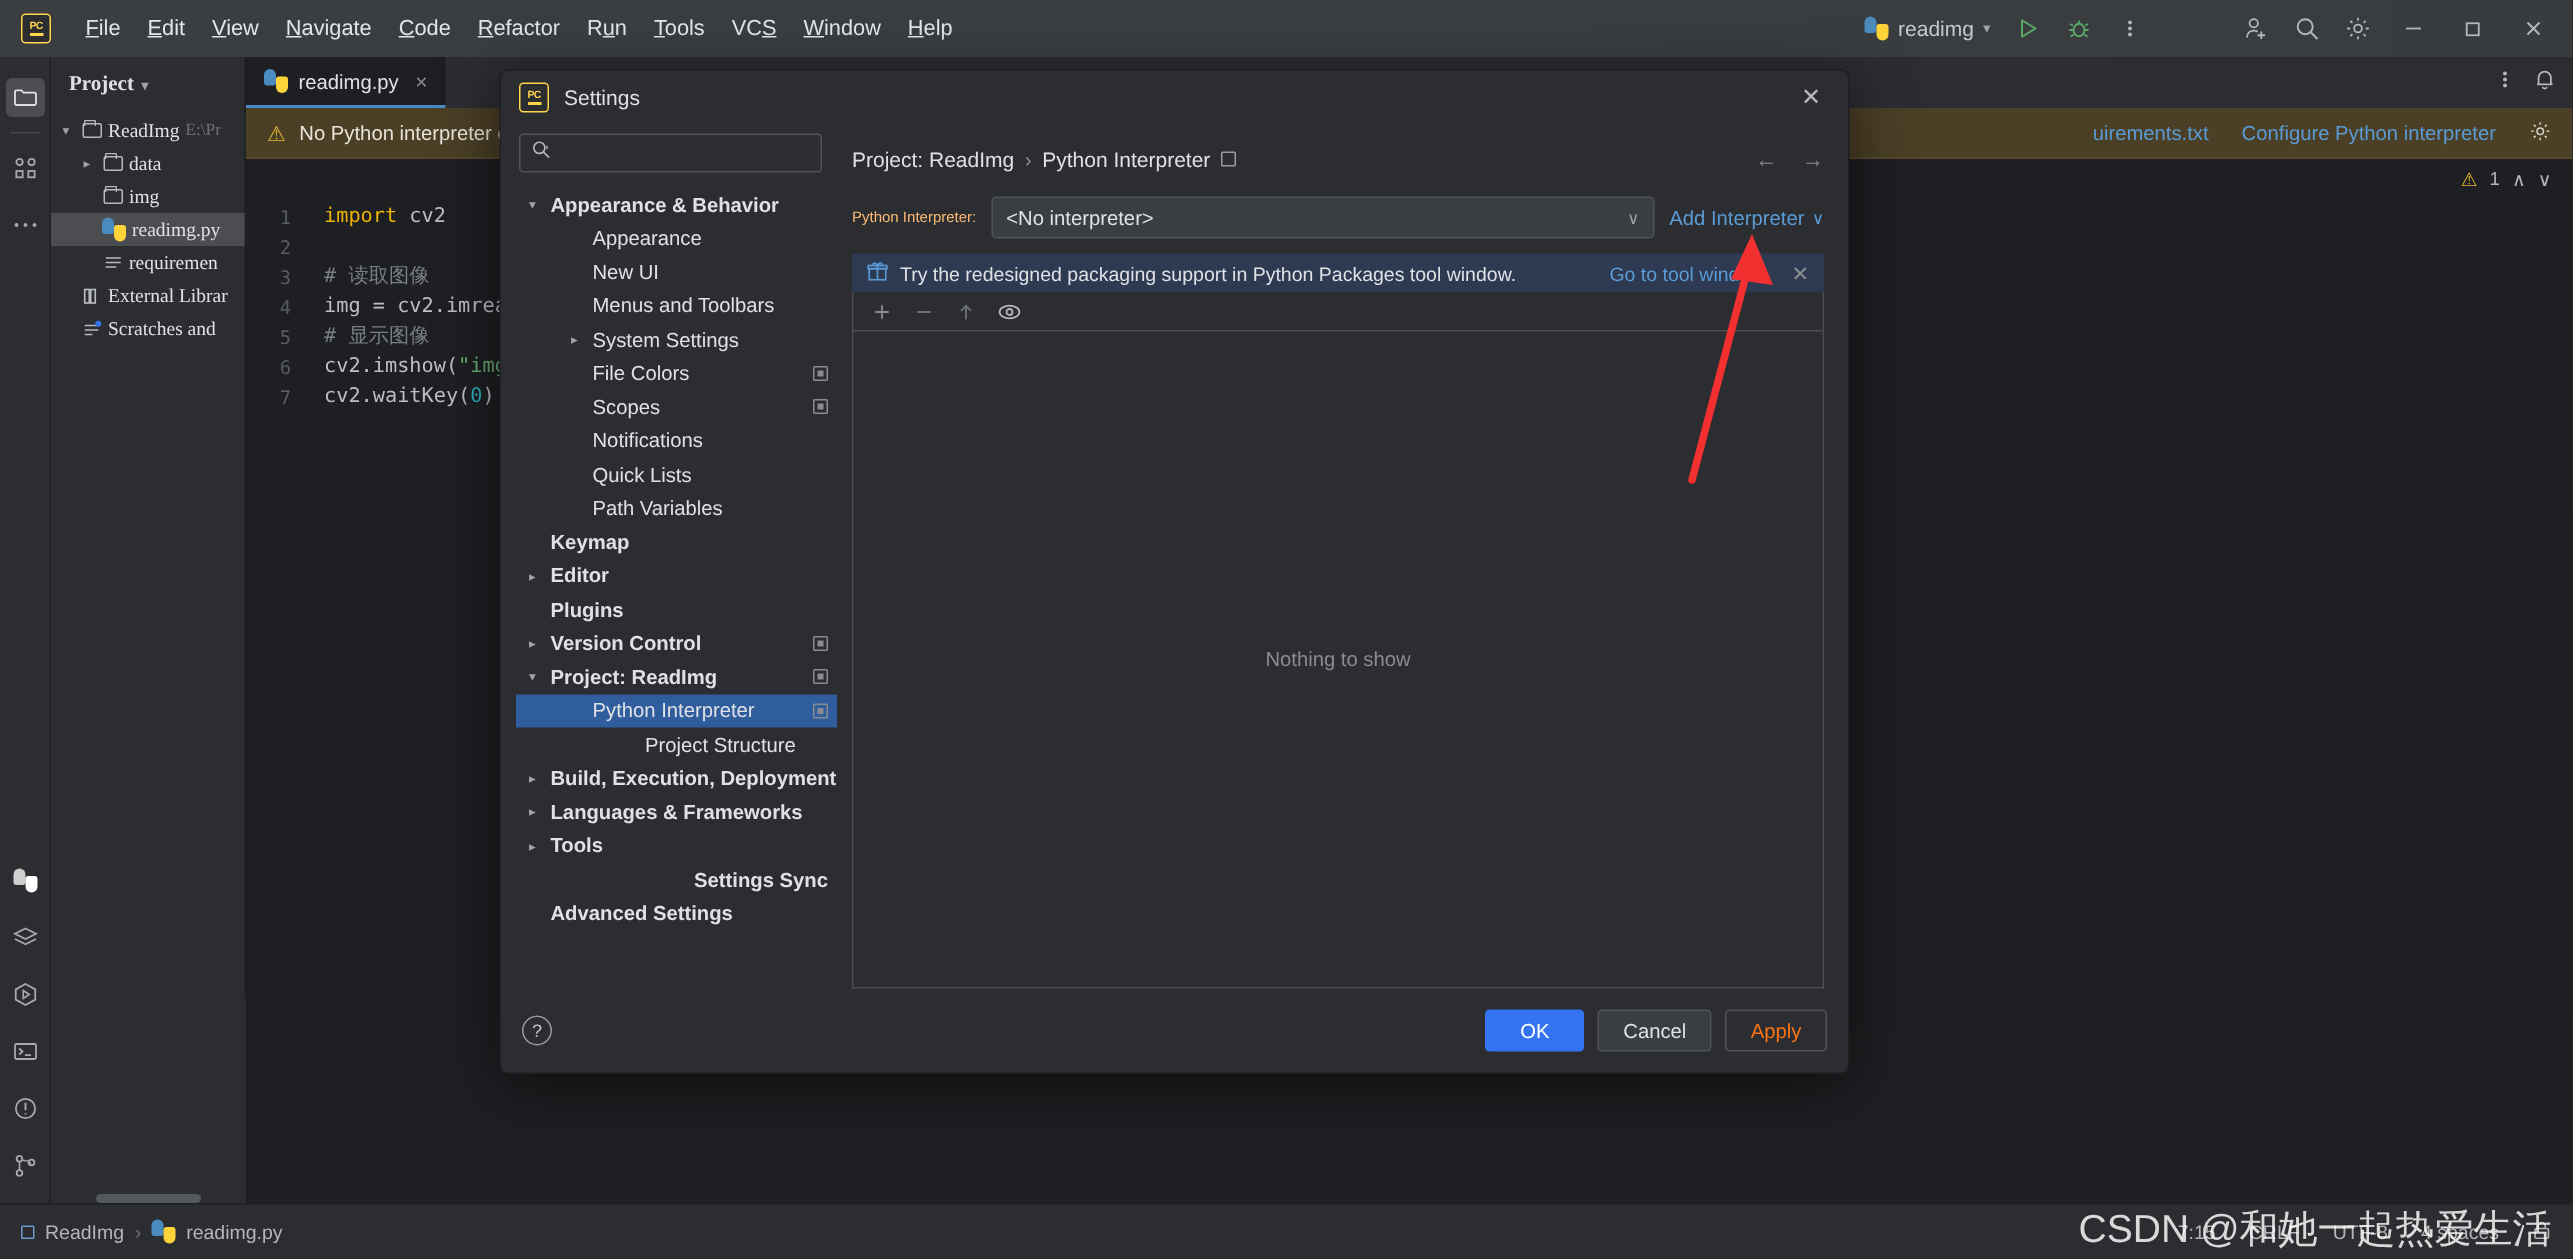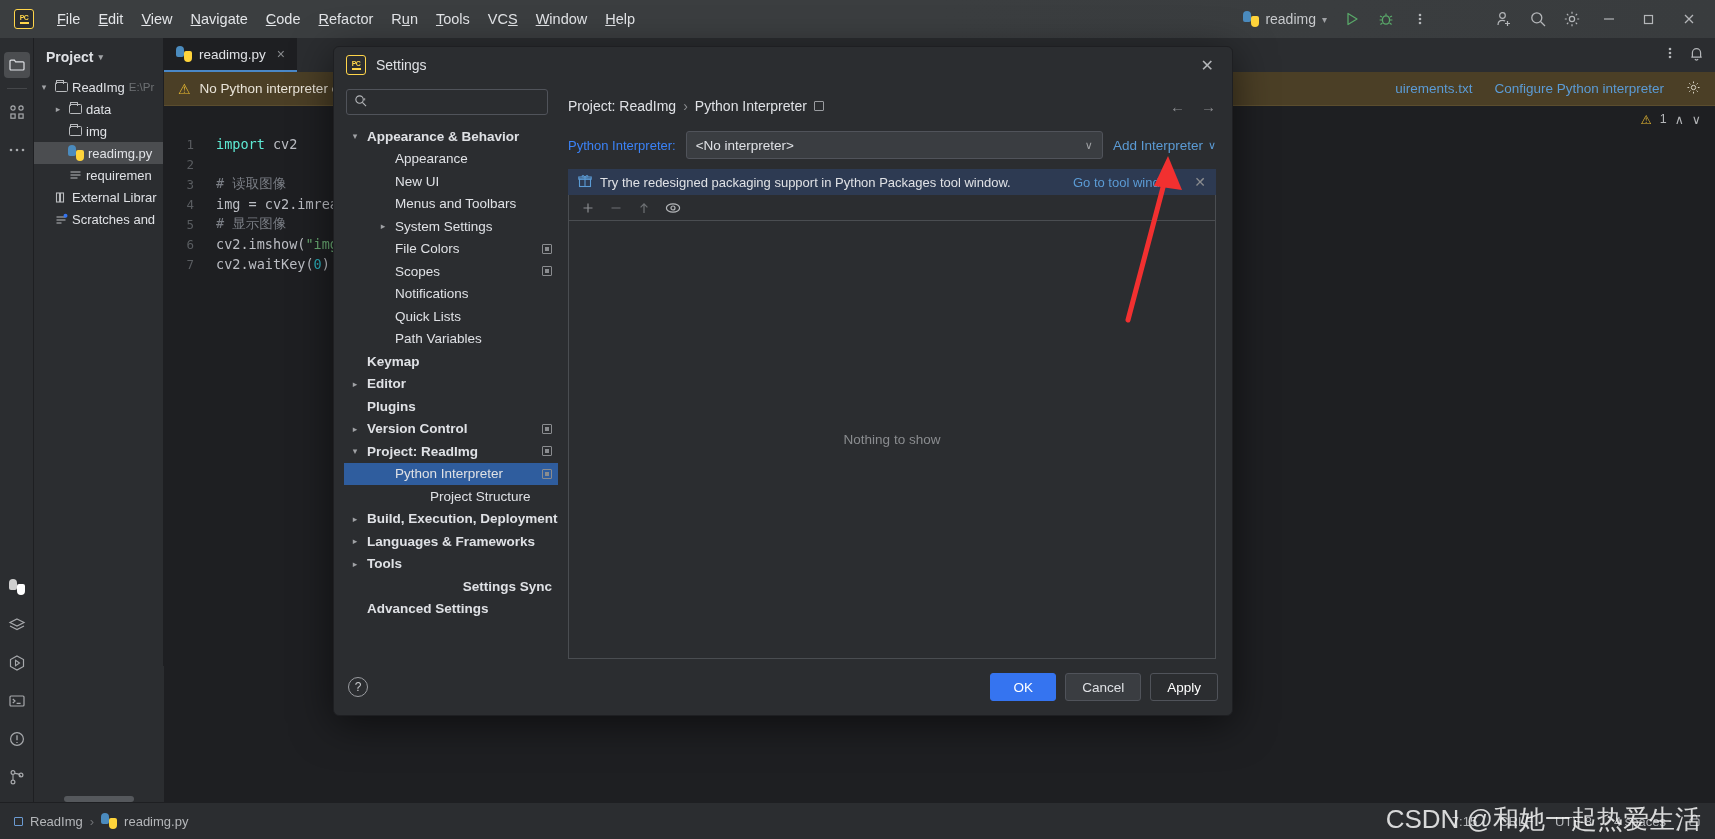--- a/index.html
+++ b/index.html
@@ -54,21 +54,21 @@
     display:flex; flex-direction:column; align-items:center; padding-top:8px;
   }
   .rail-icon { width:26px;height:26px;margin:6px 0;display:flex;align-items:center;justify-content:center;color:#a7a9ac;border-radius:4px;}
   .rail-icon.active { background:#4b4d50; color:#dfe1e5; }
   .rail-sep { width:20px;height:1px;background:#45474a;margin:4px 0;}
   .rail-bottom { margin-top:auto; padding-bottom:6px; display:flex;flex-direction:column;align-items:center;}
 
   
   .projpanel {
     position:absolute; left:34px; top:38px; width:130px; height:628px;
-    background:#2b2d30; border-right:1px solid #1e1f22;
+    background:#2b2d30; border-right:1px solid #1e1f22;font-family:Liberation Serif, serif;
   }
   .proj-head { display:flex; align-items:center; gap:5px; padding:11px 0 11px 12px; font-size:14px; font-weight:bold; color:#dfe1e5;}
   .tree { font-size:13px; color:#dfe1e5; }
   .tree-row { display:flex; align-items:center; height:22px; white-space:nowrap; padding-left:4px; gap:4px;}
   .tree-row.sel { background:#4b4d50; }
   .chev { width:12px; display:inline-flex; justify-content:center; color:#a0a2a5; font-size:9px; }
   .ficon { width:14px;height:14px;display:inline-flex;align-items:center;justify-content:center;}
   .folder { width:13px;height:10px;border:1.3px solid #b9bbbe;border-radius:1.5px; position:relative;}
   .folder::before{content:"";position:absolute;left:0;top:-3px;width:6px;height:3px;border:1.3px solid #b9bbbe;border-bottom:none;border-radius:1px 1px 0 0;}
   .dim { color:#6e7174; font-size:11.5px; }
@@ -88,21 +88,21 @@
   .warn-link { color:#5b9bd5; cursor:pointer; }
   .warn-tri { color:#e8b931; font-size:14px; }
 
   .inspect-row { height:26px; display:flex; align-items:center; justify-content:flex-end; gap:8px; padding-right:14px;
                  font-size:12.5px; color:#b4b6b9; background:#1e1f22;}
 
   .code { position:relative; background:#1e1f22; padding-top:2px; font-family:"DejaVu Sans Mono", monospace; font-size:13.5px; }
   .cline { display:flex; height:20px; align-items:center; }
   .gutter { width:42px; text-align:right; padding-right:12px; color:#595c60; font-size:12.5px; flex:none;}
   .ctext { padding-left:10px; white-space:pre; }
-  .k { color:#5eead4; }
+  .k { color:#eab308; }
   .s { color:#6aab73; }
   .c { color:#7a7e85; }
   .n { color:#2aacb8; }
   .d { color:#bcbec4; }
 
   
   .dialog {
     position:absolute; left:333px; top:46px; width:900px; height:670px;
     background:#2b2d30; border:1px solid #1e1f22; border-radius:6px;
     box-shadow: 0 8px 40px rgba(0,0,0,0.55);
@@ -127,21 +127,21 @@
   .srow.bold .lbl { font-weight:bold; }
   .srow .sq { margin-left:auto; width:10px;height:10px;border:1px solid #8a8c8f; border-radius:1px; position:relative;}
   .srow .sq::after{content:"";position:absolute;left:2px;top:2px;right:2px;bottom:2px;background:#8a8c8f;}
   .sarrow { width:14px; display:inline-flex; justify-content:center; color:#a0a2a5; font-size:9px; flex:none;}
 
   .dlg-right { flex:1; display:flex; flex-direction:column; padding:8px 16px 0 10px; min-width:0; }
   .crumb { display:flex; align-items:center; gap:7px; font-size:14px; color:#dfe1e5; height:30px; }
   .crumb .sep { color:#8a8c8f; }
   .crumb-nav { margin-left:auto; display:flex; gap:16px; color:#8a8c8f; font-size:15px;}
   .interp-row { display:flex; align-items:center; gap:10px; margin-top:10px; }
-  .interp-row .lab { font-size:13px; color:#3b82f6; white-space:nowrap;}
+  .interp-row .lab { font-size:10px; color:#fdba74; white-space:nowrap;}
   .combo {
     flex:1; height:28px; background:#3a3d41; border:1px solid #50535a; border-radius:3px;
     display:flex; align-items:center; padding:0 9px; font-size:13.5px; color:#dfe1e5;
   }
   .combo .cv { flex:1; }
   .combo .cd { color:#a0a2a5; font-size:11px;}
   .addlink { color:#5b9bd5; font-size:13.5px; white-space:nowrap; display:flex; align-items:center; gap:5px; cursor:pointer;}
 
   .promo {
     margin-top:10px; height:26px; background:#2d3a52; display:flex; align-items:center;
@@ -159,21 +159,21 @@
   .pkg-empty { flex:1; display:flex; align-items:center; justify-content:center; color:#8a8c8f; font-size:13.5px;}
 
   .dlg-foot { height:56px; display:flex; align-items:center; padding:0 14px; gap:10px; }
   .help-btn { width:20px;height:20px;border:1.2px solid #9a9ca0;border-radius:50%;color:#c5c7ca;
               display:flex;align-items:center;justify-content:center;font-size:12px; cursor:pointer;}
   .btns { margin-left:auto; display:flex; gap:9px; }
   .btn { height:28px; min-width:66px; padding:0 16px; border-radius:3px; font-size:13.5px;
          display:flex; align-items:center; justify-content:center; cursor:pointer;
          border:1px solid #50535a; background:#3a3d41; color:#dfe1e5;}
   .btn.primary { background:#3574f0; border-color:#3574f0; color:#fff; }
-  .btn.disabled { color:#ffffff; background:#2b2d30; }
+  .btn.disabled { color:#f97316; background:#2b2d30; }
 
   
   .annot { position:absolute; left:1110px; top:148px; width:120px; height:175px; pointer-events:none; }
 
   
   .statusbar {
     position:absolute; left:0; bottom:0; width:1715px; height:37px;
     background:#2b2d30; border-top:1px solid #1e1f22;
     display:flex; align-items:center; padding:0 14px; font-size:13px; color:#b4b6b9;
   }

